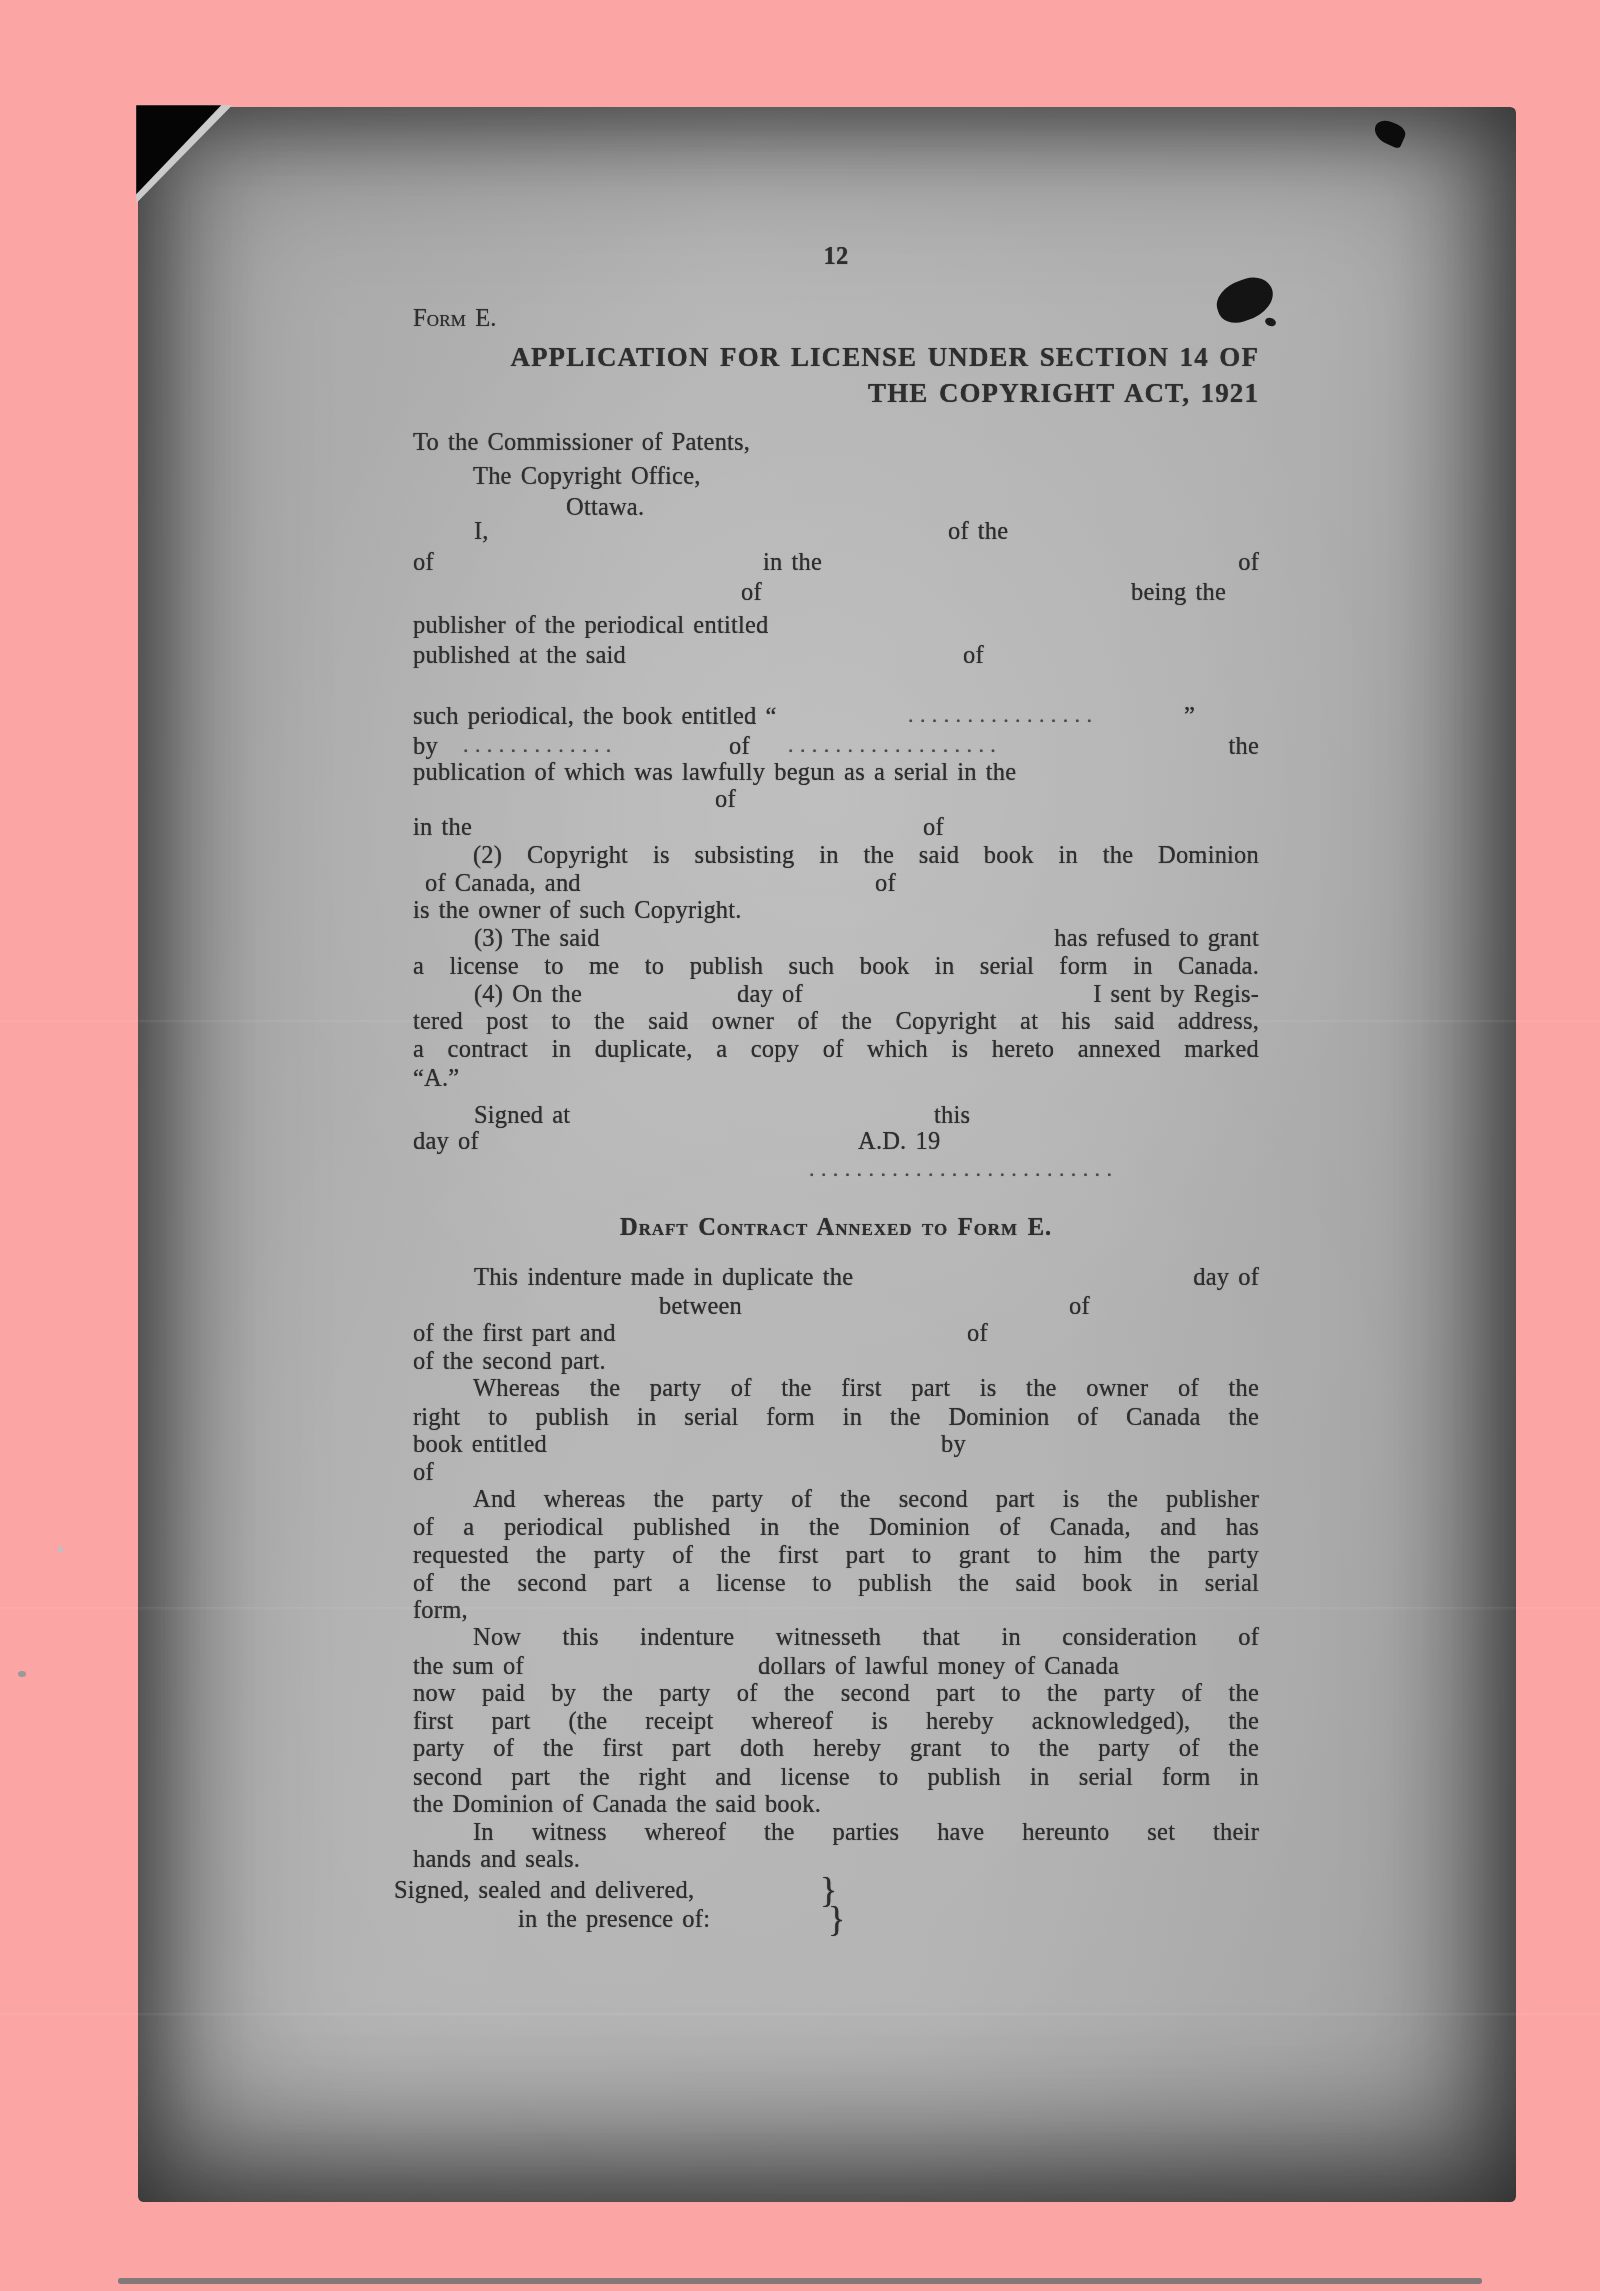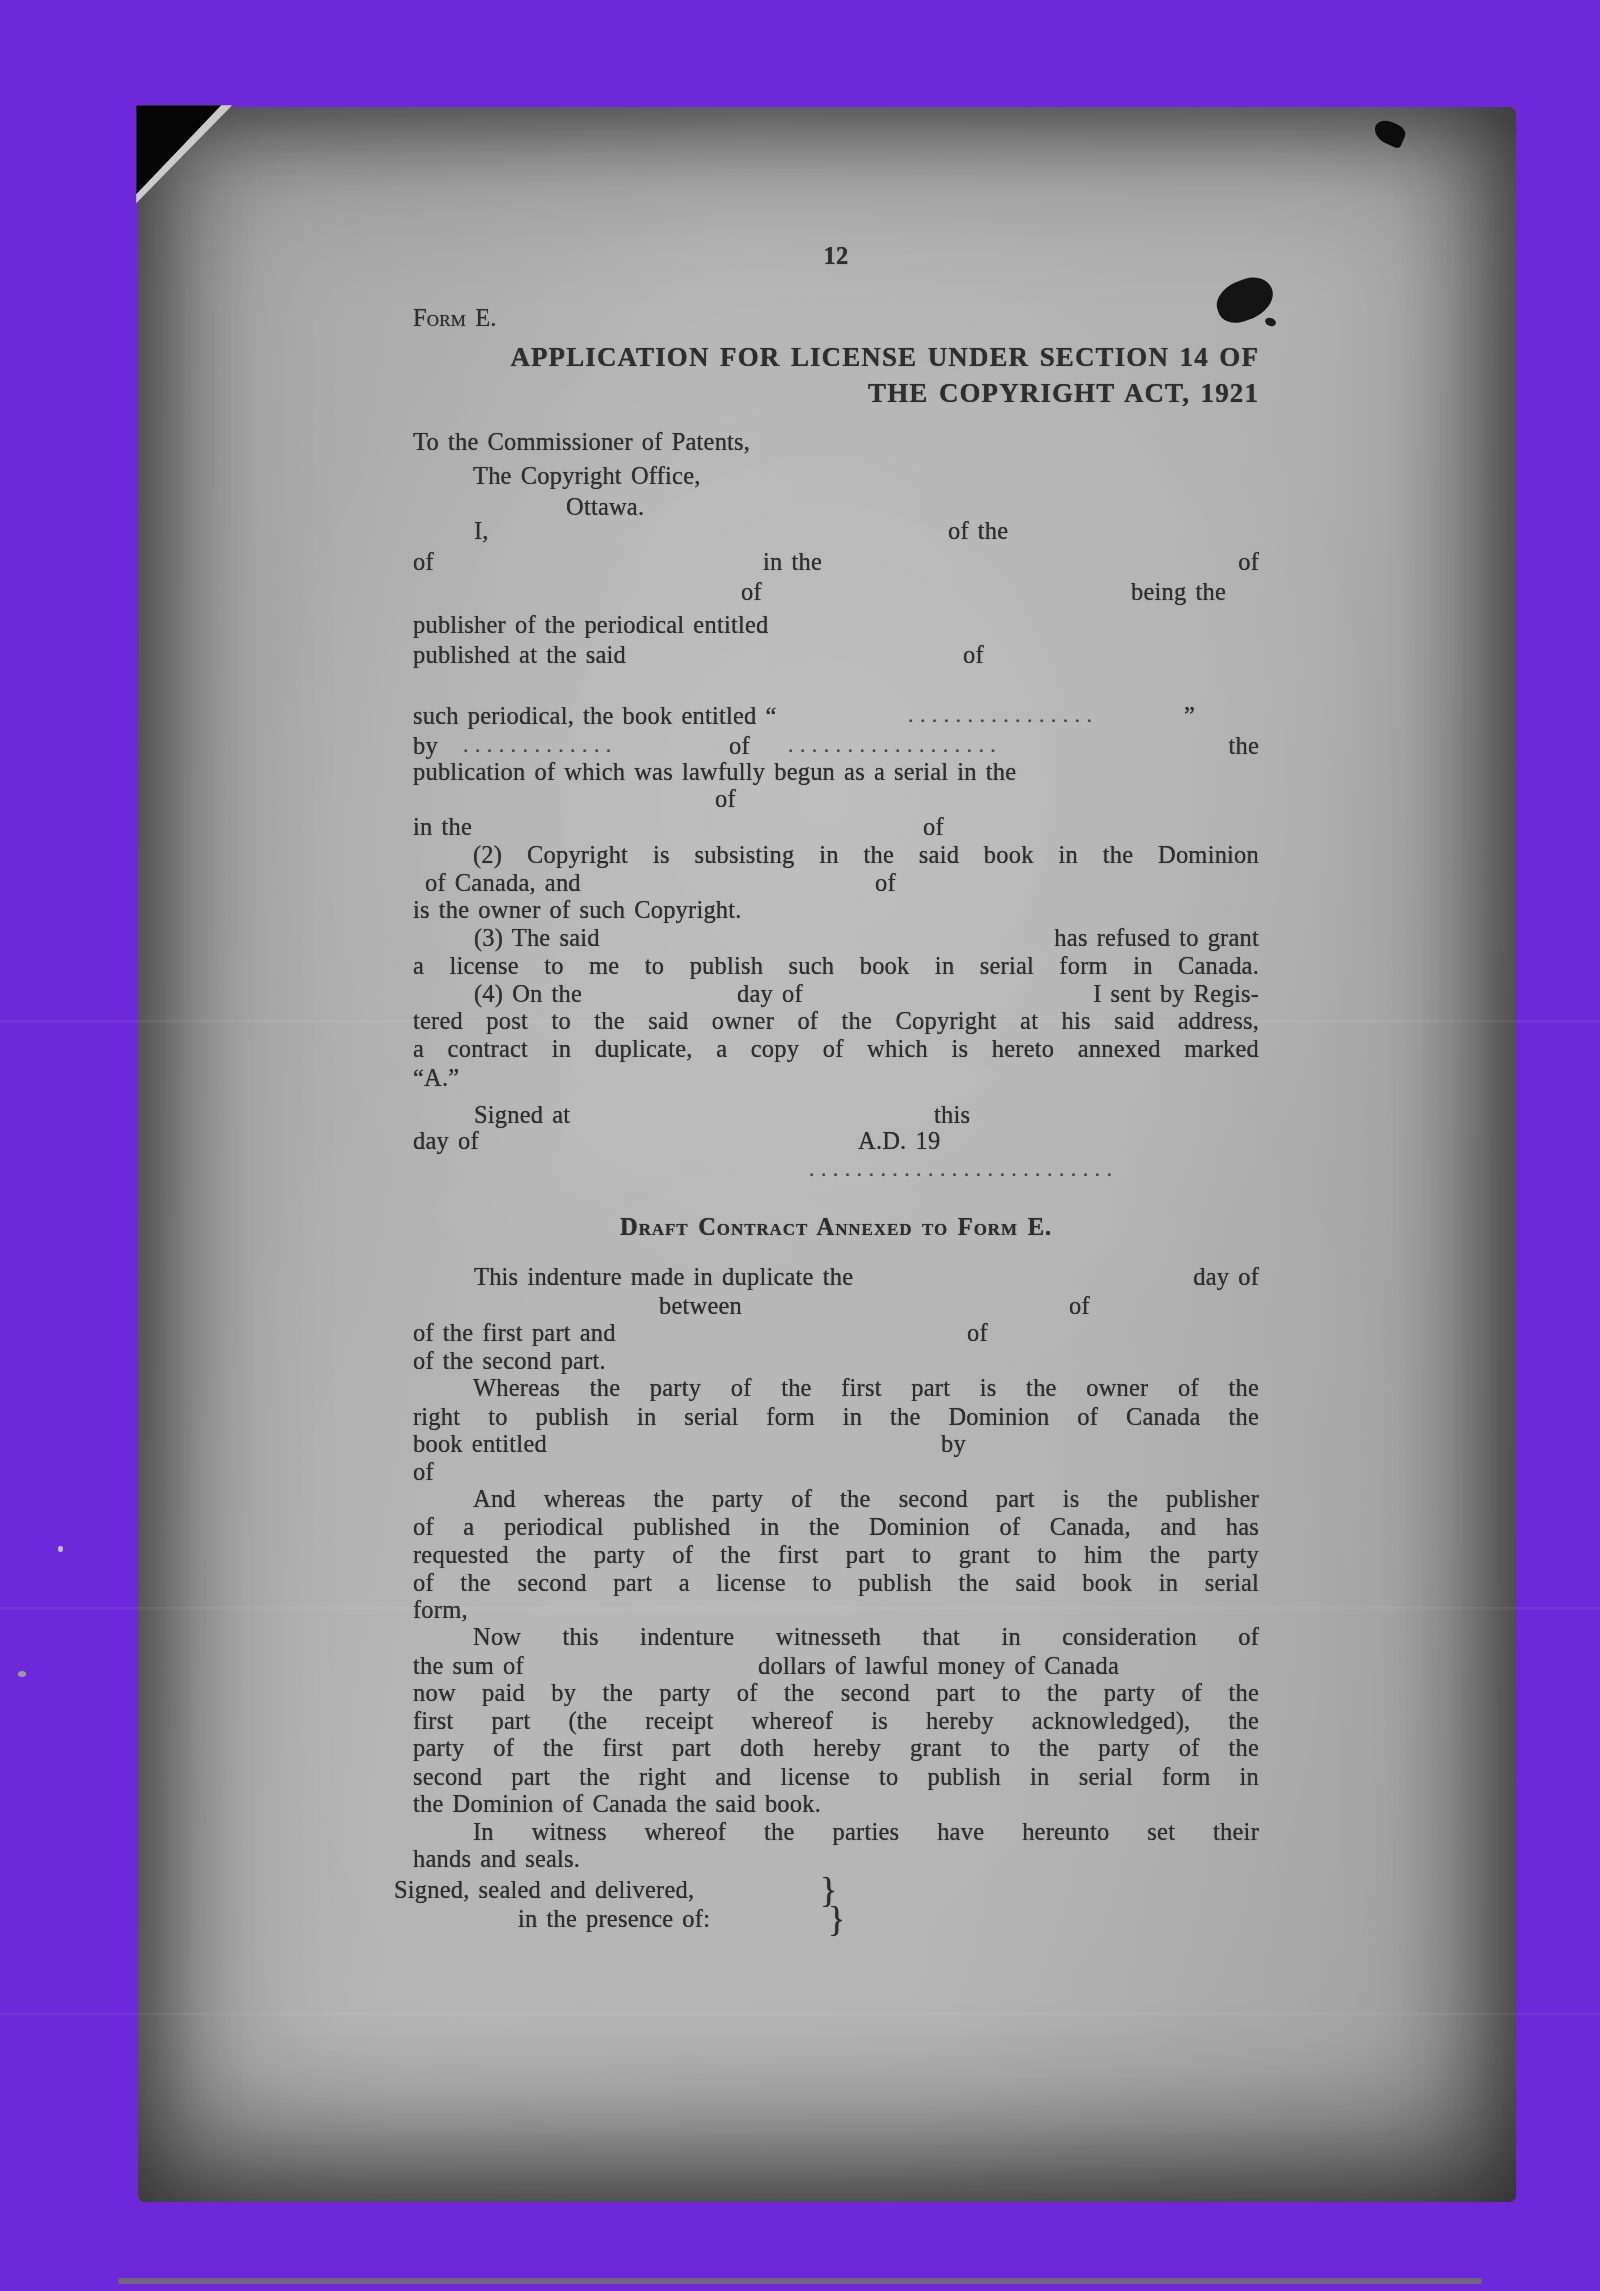--- a/index.html
+++ b/index.html
@@ -1,16 +1,16 @@
 <!DOCTYPE html>
 <html style="font-size:14.5px"><head>
 <meta charset="utf-8">
 <style>
   html,body{margin:0;padding:0;background:#000;}
-  .film{position:relative;width:1600px;height:2291px;background:#6d28d9;overflow:hidden;
+  .film{position:relative;width:1600px;height:2291px;background:#fca5a5;overflow:hidden;
         font-family:"Liberation Serif",serif;}
   .page{position:absolute;left:138px;top:107px;width:1378px;height:2095px;border-radius:5.5px;
         background:
           radial-gradient(ellipse 55% 40% at 50% 33%, rgba(255,255,255,0.16), rgba(255,255,255,0) 75%),
           radial-gradient(ellipse 65% 50% at 48% 72%, rgba(255,255,255,0.08), rgba(255,255,255,0) 75%),
           linear-gradient(100deg,#a6a6a6,#b4b4b4 35%,#b1b1b1 65%,#a1a1a1);
         box-shadow: inset 0 0 145px 36px rgba(0,0,0,0.35),
                     inset -36px 0 82px rgba(0,0,0,0.20),
                     inset 36px 0 73px rgba(0,0,0,0.15),
                     inset 0 -64px 118px rgba(0,0,0,0.30),

